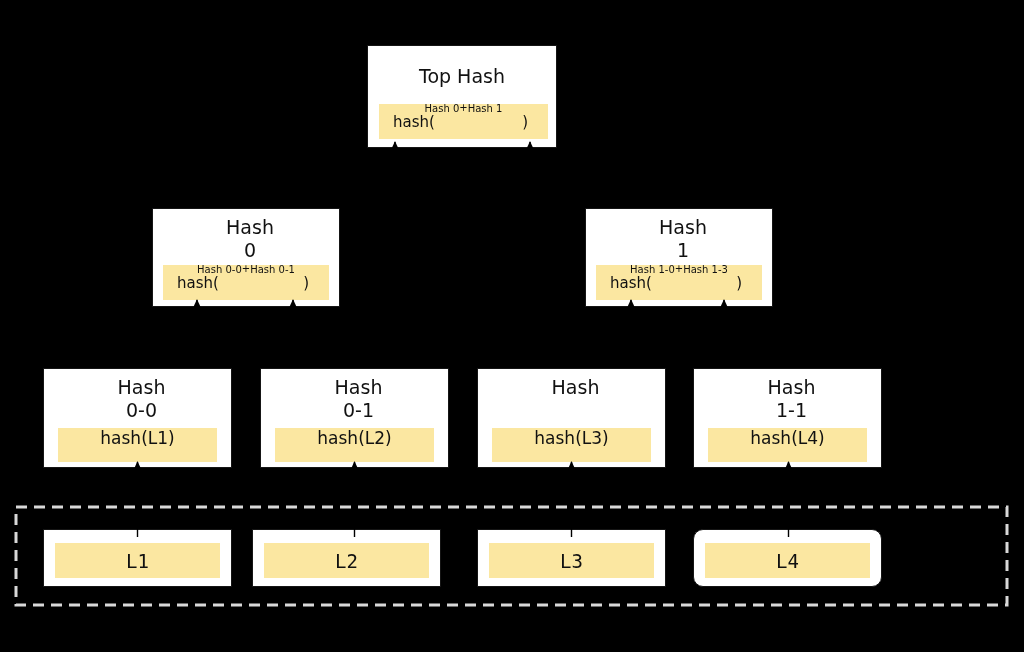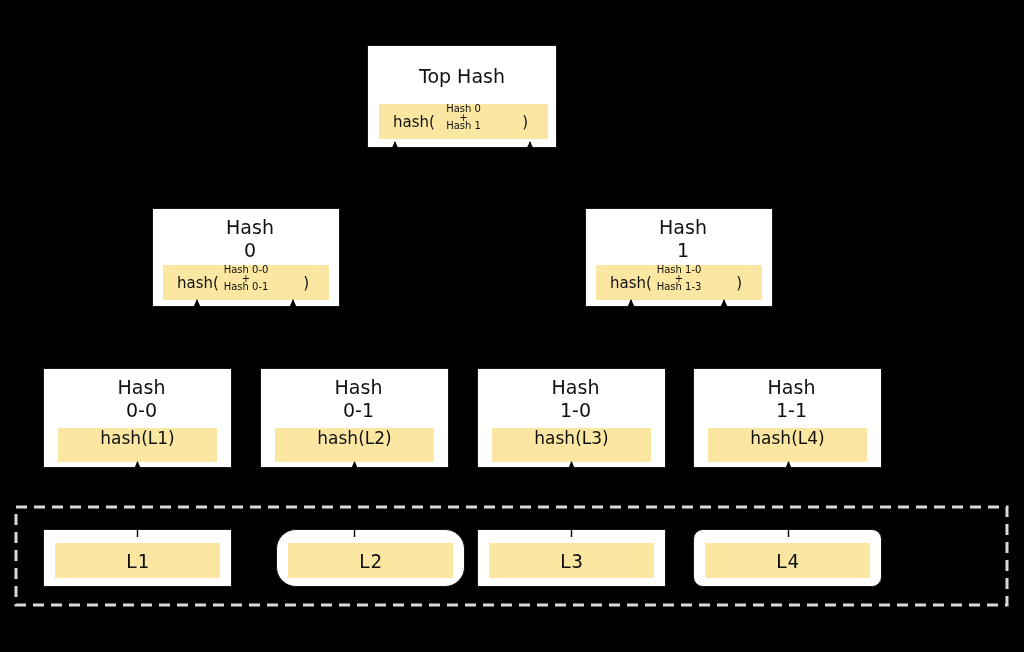--- a/index.html
+++ b/index.html
@@ -40,21 +40,21 @@
   .hash-box {
     position: absolute;
     background: var(--hash-fill);
     display: flex;
     align-items: flex-start;
     justify-content: center;
   }
   .fn { font-size: 15px; color: var(--ink); }
   .fn.open  { position: absolute; left: 14px;  top: 50%; transform: translateY(-50%); }
   .fn.close { position: absolute; right: 20px; top: 50%; transform: translateY(-50%); }
-  .stack { display: flex; flex-direction: column; text-align: center; }
+  .stack { display: flex; text-align: center; }
   .stack span { font-size: 10px; line-height: 10px; }
   .stack .op { line-height: 7px; }
   .hash-box.simple { font-size: 17px; }
 
   
   .pos-root { left: 367px; top: 45px;  width: 190px; height: 103px; }
   .pos-root .hash-box { left: 11px; right: 8px; top: 58px; height: 35px; }
 
   
   .pos-h0 { left: 152px; top: 208px; width: 188px; height: 99px; }
@@ -73,21 +73,21 @@
     position: absolute;
     left: 16px; top: 507px; width: 991px; height: 98px;
   }
   .block {
     position: absolute;
     top: 529px; height: 58px; width: 189px;
     background: var(--box-fill);
     border: 1.5px solid var(--box-border);
   }
   .pos-l1 { left: 43px; }
-  .pos-l2 { left: 276px; border-radius: 20px; }
+  .pos-l2 { left: 252px; }
   .pos-l3 { left: 477px; }
   .pos-l4 { left: 693px; border-radius: 10px; }
   .block-inner {
     position: absolute;
     left: 11px; right: 11px; top: 13px; height: 35px;
     background: var(--hash-fill);
     display: flex; align-items: center; justify-content: center;
     font-family: "DejaVu Sans Mono", "Liberation Mono", monospace;
     font-size: 19px;
     color: var(--ink);
@@ -185,21 +185,20 @@
     <div class="node-title">
       <span class="title-line">Hash</span>
       <span class="title-line">0-1</span>
     </div>
     <div class="hash-box simple">hash(L2)</div>
   </div>
 
   <div class="node two-line leaf pos-h10">
     <div class="node-title">
       <span class="title-line">Hash</span>
-      <span class="title-line">1-0</span>
     </div>
     <div class="hash-box simple">hash(L3)</div>
   </div>
 
   <div class="node two-line leaf pos-h11">
     <div class="node-title">
       <span class="title-line">Hash</span>
       <span class="title-line">1-1</span>
     </div>
     <div class="hash-box simple">hash(L4)</div>

